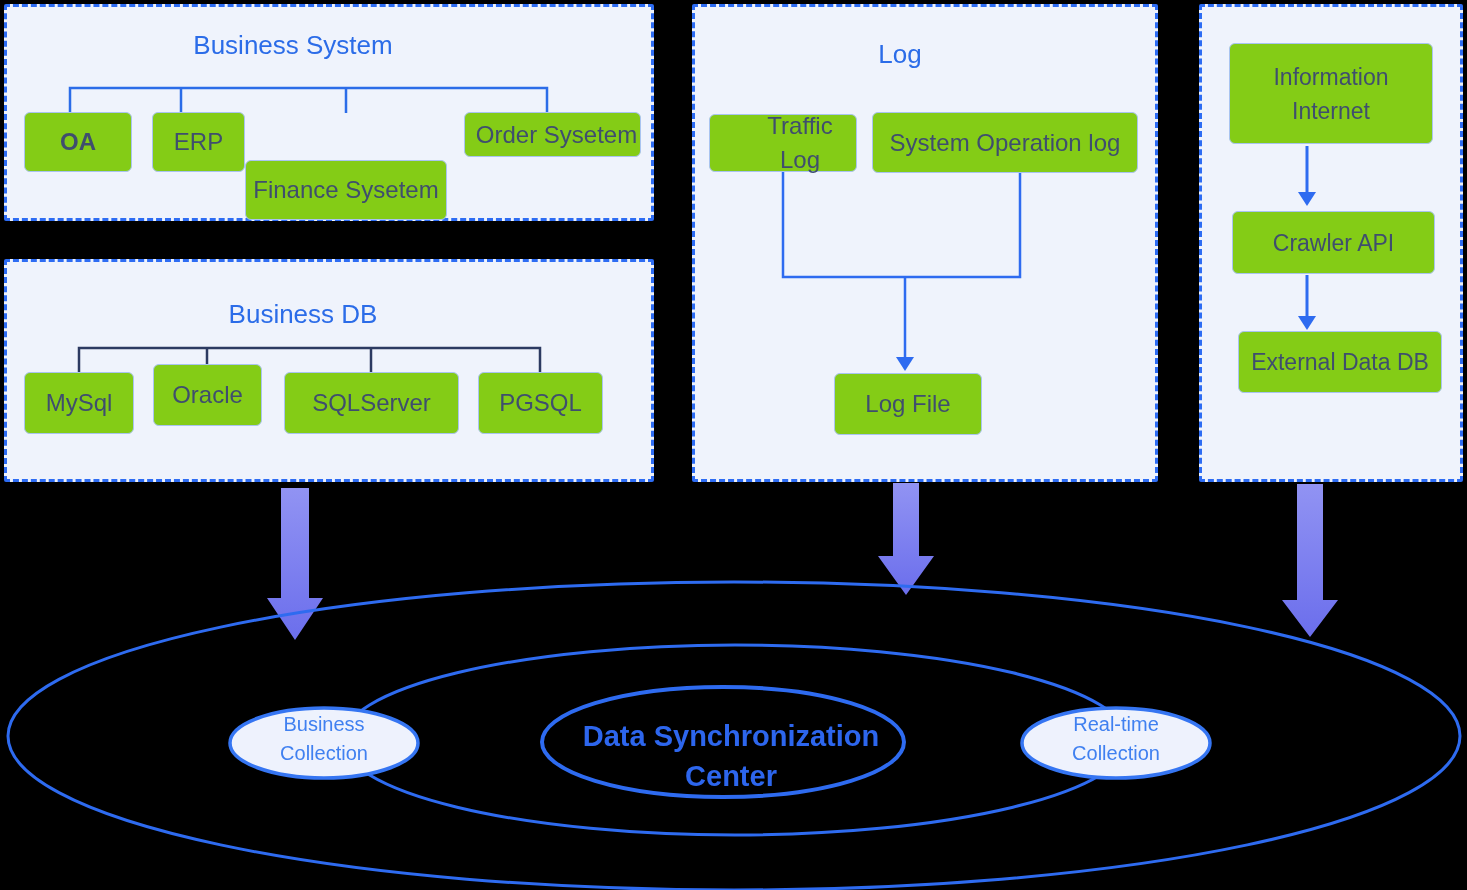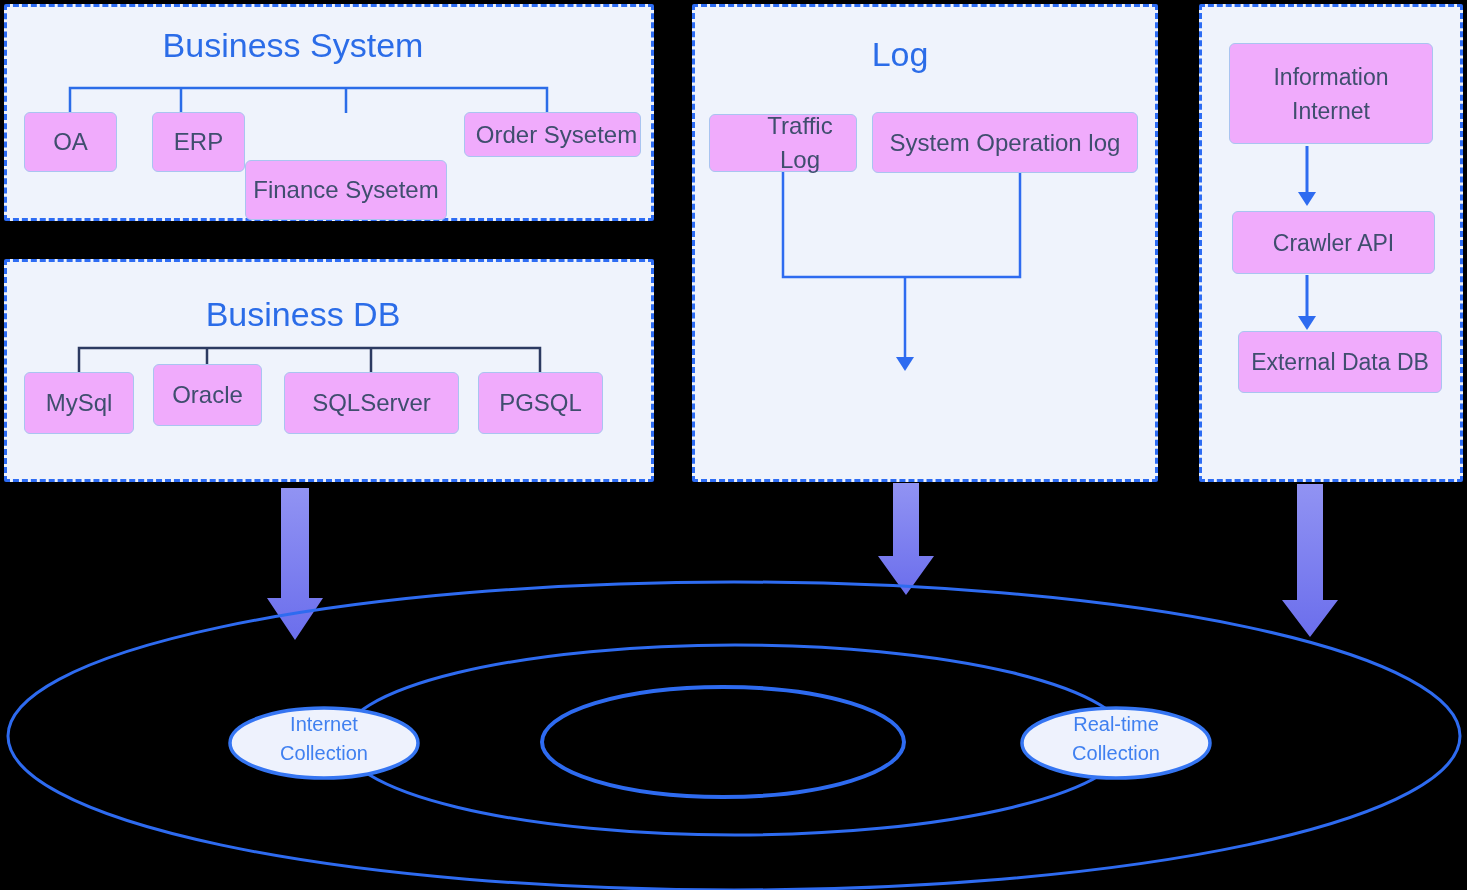--- a/index.html
+++ b/index.html
@@ -6,24 +6,24 @@
   #stage{
     position:relative;width:1467px;height:890px;background:#000;overflow:hidden;
     font-family:"Liberation Sans", sans-serif;
   }
   .panel{
     position:absolute;background:#eff3fc;border:3.5px dashed #2d6cf3;border-radius:2px;
     box-sizing:border-box;z-index:1;
   }
   #svg-layer{position:absolute;left:0;top:0;z-index:2;pointer-events:none;}
   .panel-title{
-    position:absolute;z-index:3;text-align:center;color:#2b6ce8;font-size:34px;line-height:34px;
+    position:absolute;z-index:3;text-align:center;color:#2b6ce8;font-size:26px;line-height:34px;
   }
   .node{
-    position:absolute;z-index:3;background:#f0abfc;border:1.5px solid #a9c4f0;border-radius:6px;
+    position:absolute;z-index:3;background:#84cc16;border:1.5px solid #a9c4f0;border-radius:6px;
     box-sizing:border-box;display:flex;align-items:center;justify-content:center;
     color:#3f4e6e;font-size:24px;text-align:center;line-height:34px;
   }
   .node.sm{font-size:23px;}
   .hub-label{
     position:absolute;z-index:3;text-align:center;color:#4080f0;font-size:20px;line-height:29px;
   }
   .hub-center-label{
     position:absolute;z-index:3;text-align:center;color:#2d66ed;font-size:29px;font-weight:bold;line-height:40px;
   }
@@ -67,39 +67,44 @@
     <path d="M1307,146 L1307,194" fill="none" stroke="#2e6bf0" stroke-width="3"></path>
     <path d="M1298,192 L1316,192 L1307,206 Z" fill="#2e6bf0"></path>
     <path d="M1307,275 L1307,318" fill="none" stroke="#2e6bf0" stroke-width="3"></path>
     <path d="M1298,316 L1316,316 L1307,330 Z" fill="#2e6bf0"></path>
   </svg>
 
   <div class="panel-title" style="left:93px;top:28px;width:400px;">Business System</div>
   <div class="panel-title" style="left:103px;top:297px;width:400px;">Business DB</div>
   <div class="panel-title" style="left:700px;top:37px;width:400px;">Log</div>
 
-  <div class="node" style="left:24px;top:112px;width:93px;height:60px;">OA</div>
+  <div class="node" style="left:24px;top:112px;width:108px;height:60px;font-weight:bold;">OA</div>
   <div class="node" style="left:152px;top:112px;width:93px;height:60px;">ERP</div>
   <div class="node" style="left:245px;top:112px;width:202px;height:60px;margin-top:48px;">Finance Sysetem</div>
   <div class="node" style="left:464px;top:112px;width:177px;height:45px;padding-left:8px;">Order Sysetem</div>
 
   <div class="node" style="left:24px;top:372px;width:110px;height:62px;">MySql</div>
   <div class="node" style="left:153px;top:364px;width:109px;height:62px;">Oracle</div>
   <div class="node" style="left:284px;top:372px;width:175px;height:62px;">SQLServer</div>
   <div class="node" style="left:478px;top:372px;width:125px;height:62px;">PGSQL</div>
 
   <div class="node" style="left:709px;top:114px;width:148px;height:58px;padding-left:34px;">Traffic Log</div>
   <div class="node" style="left:872px;top:112px;width:266px;height:61px;">System Operation log</div>
+  <div class="node" style="left:834px;top:373px;width:148px;height:62px;">Log File</div>
 
   <div class="node sm" style="left:1229px;top:43px;width:204px;height:101px;padding:0 26px;">Information Internet</div>
   <div class="node sm" style="left:1232px;top:211px;width:203px;height:63px;">Crawler API</div>
   <div class="node sm" style="left:1238px;top:331px;width:204px;height:62px;">External Data DB</div>
 
   <div class="hub-label" style="left:244px;top:710px;width:160px;">
-    <span>Internet</span>
+    <span>Business</span>
     <span class="line2">Collection</span>
+  </div>
+  <div class="hub-center-label" style="left:561px;top:716px;width:340px;">
+    <span>Data Synchronization</span>
+    <span class="line2">Center</span>
   </div>
   <div class="hub-label" style="left:1036px;top:710px;width:160px;">
     <span>Real-time</span>
     <span class="line2">Collection</span>
   </div>
 
 </div>
 
 </body></html>

